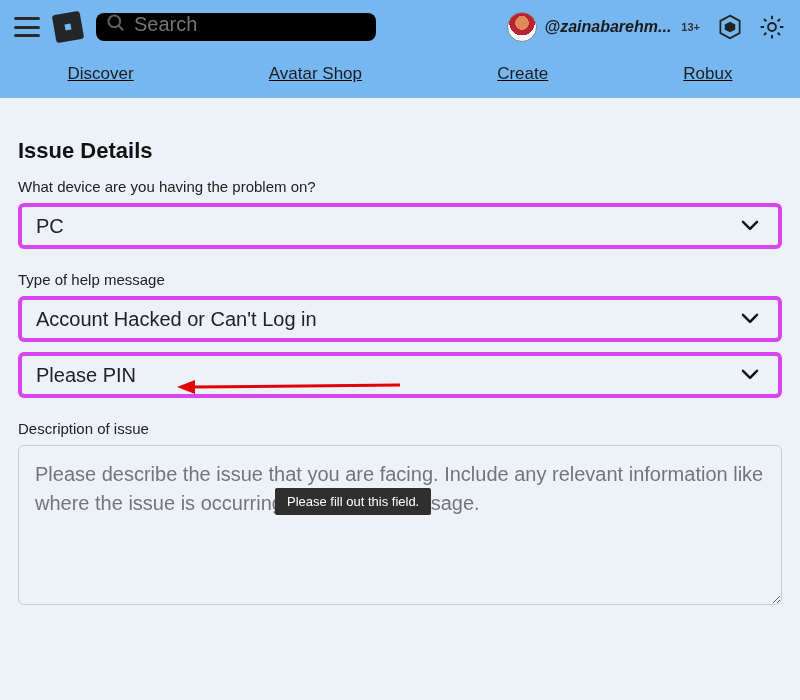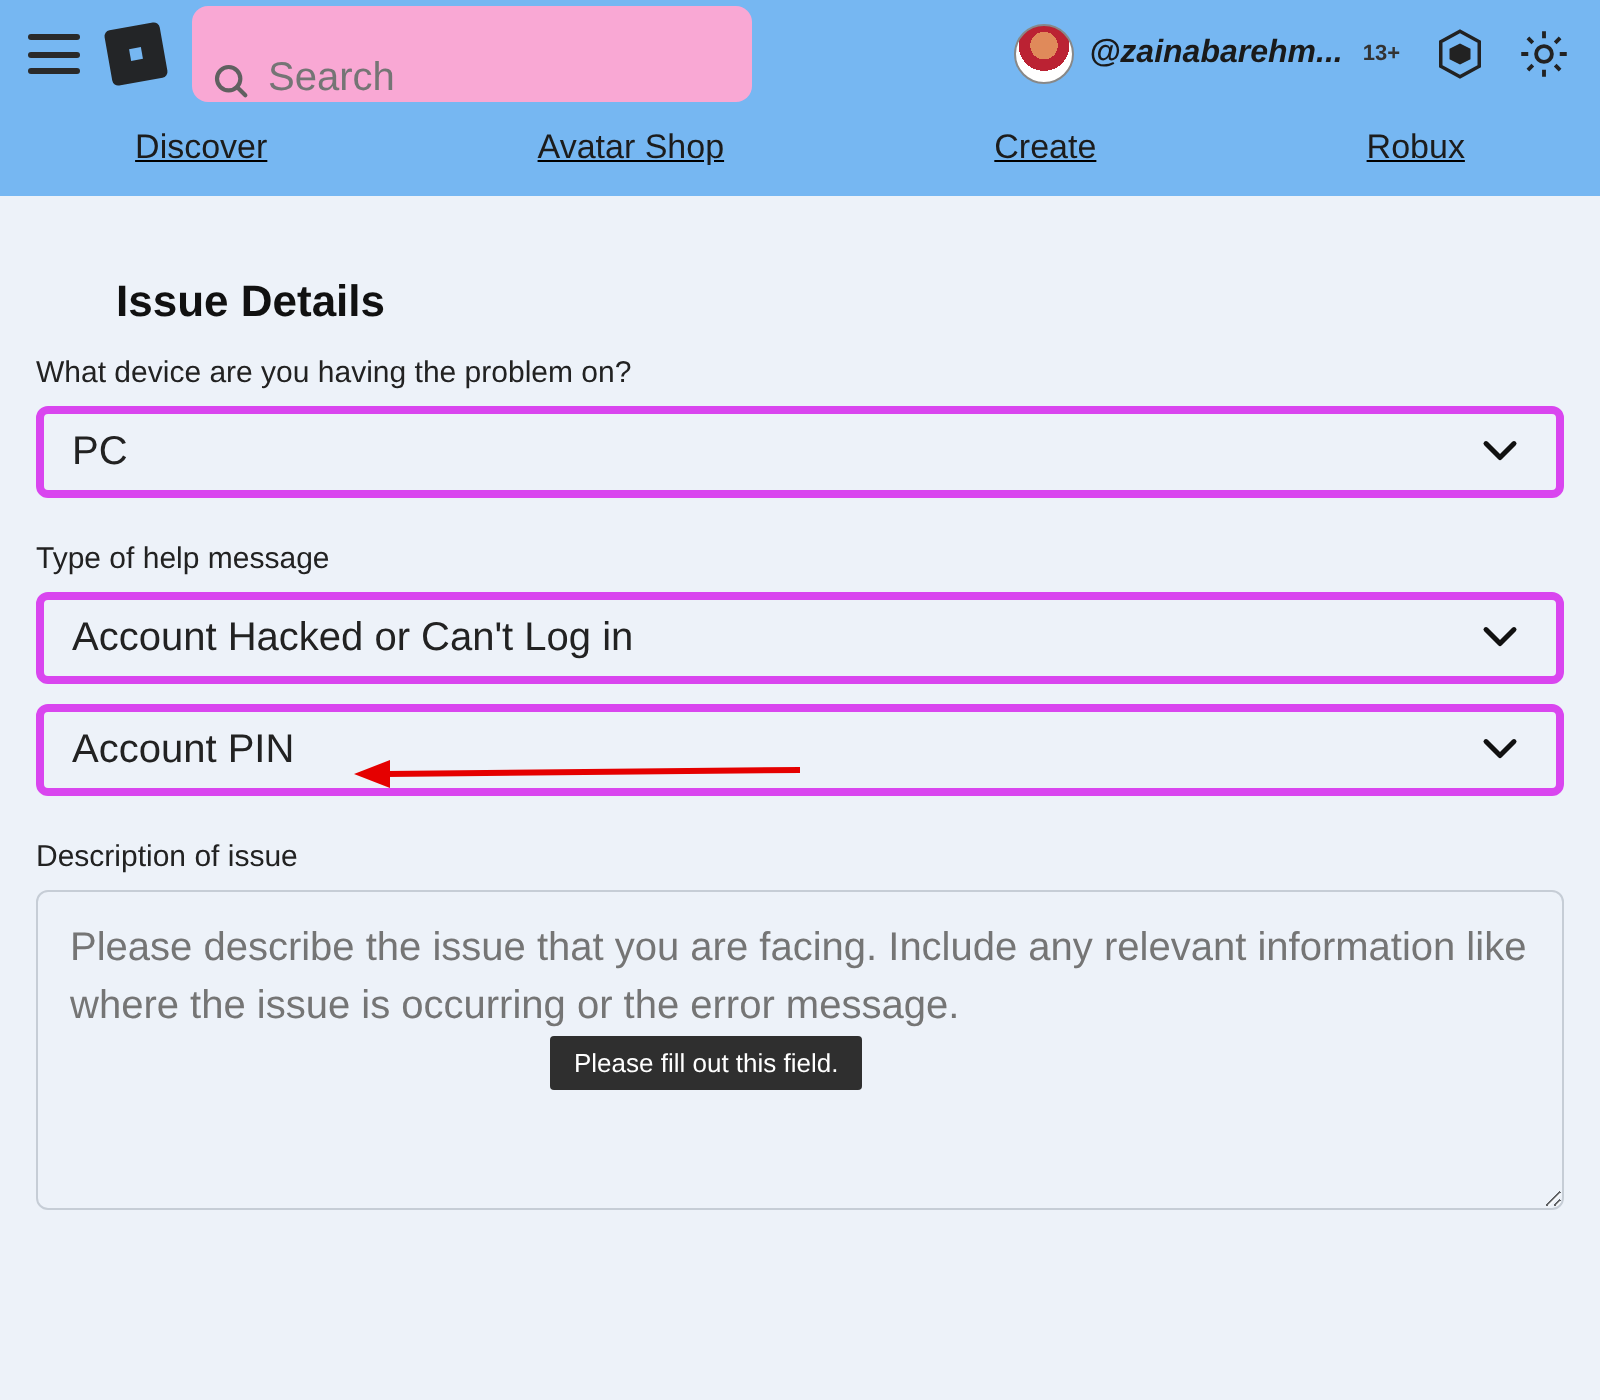--- a/index.html
+++ b/index.html
@@ -5,46 +5,46 @@
   * { box-sizing: border-box; margin: 0; padding: 0; font-family: -apple-system, BlinkMacSystemFont, "Segoe UI", Helvetica, Arial, sans-serif; }
   body { width: 800px; height: 700px; background: #edf2f9; overflow: hidden; position: relative; }
 
   
   .header { background: #76b7f2; width: 100%; }
   .header-top { display: flex; align-items: center; height: 54px; padding: 0 14px; gap: 14px; }
   .hamburger { width: 26px; height: 20px; display: flex; flex-direction: column; justify-content: space-between; cursor: pointer; }
   .hamburger span { display: block; height: 3px; background: #2a2a2a; border-radius: 2px; }
   .logo { width: 28px; height: 28px; background: #232527; transform: rotate(-10deg); border-radius: 3px; position: relative; }
   .logo::after { content:''; position:absolute; width:6px; height:6px; background:#76b7f2; top:11px; left:11px; }
-  .search-box { flex: 0 0 280px; display: flex; align-items: flex-end; background: #f9a8d4; border-radius: 8px; height: 48px; padding: 0 10px; gap: 8px; }
+  .search-box { flex: 0 0 280px; display: flex; align-items: flex-start; background: #000000; border-radius: 8px; height: 28px; padding: 0 10px; gap: 8px; }
   .search-box svg { flex: 0 0 auto; }
   .search-box input { border: none; background: transparent; outline: none; font-size: 20px; color: #666; width: 100%; }
   .spacer { flex: 1; }
   .user { display: flex; align-items: center; gap: 8px; }
   .avatar { width: 30px; height: 30px; border-radius: 50%; background: radial-gradient(circle at 50% 35%, #e08a5a 0 30%, #b23 30% 55%, #fff 55% 100%); border: 1px solid #888; }
   .username { font-size: 16px; font-weight: 600; color: #1a1a1a; font-style: italic; }
   .age-badge { font-size: 11px; font-weight: 600; color: #333; background: transparent; padding: 0 2px; }
   .hex-icon { width: 28px; height: 28px; }
   .gear-icon { width: 28px; height: 28px; }
 
   .nav-row { display: flex; justify-content: space-around; padding: 10px 0 14px 0; text-decoration: underline; }
   .nav-item { font-size: 17px; color: #1c1c1c; cursor: pointer; }
 
   
   .content { padding: 40px 18px 0 18px; }
-  .section-title { font-size: 22px; font-weight: 700; color: #111; margin-bottom: 14px; margin-left: 40px; }
+  .section-title { font-size: 22px; font-weight: 700; color: #111; margin-bottom: 14px; }
   .field-block { margin-bottom: 22px; }
   .field-label { font-size: 15px; color: #222; margin-bottom: 8px; }
   .select { position: relative; width: 100%; border: 4px solid #d946ef; border-radius: 6px; background: #edf2f9; height: 46px; display: flex; align-items: center; padding: 0 14px; cursor: pointer; margin-bottom: 10px; }
   .select-text { font-size: 20px; color: #222; }
   .chevron { position: absolute; right: 16px; top: 50%; transform: translateY(-55%); }
 
   .desc-box { width: 100%; height: 160px; border: 1px solid #c6cdd6; border-radius: 6px; background: #edf2f9; padding: 14px 16px; font-size: 20px; color: #99a2ad; resize: both; overflow: auto; line-height: 1.45; font-family: inherit; outline: none; }
 
-  .tooltip { position: absolute; left: 275px; top: 518px; background: #2f2f2f; color: #fff; font-size: 13px; padding: 6px 12px; border-radius: 2px; z-index: 5; }
+  .tooltip { position: absolute; left: 275px; top: 488px; background: #2f2f2f; color: #fff; font-size: 13px; padding: 6px 12px; border-radius: 2px; z-index: 5; }
 
   .arrow { position: absolute; left: 175px; top: 377px; z-index: 4; }
 </style>
 </head>
 <body>
 
 <div class="header">
   <div class="header-top">
     <div class="hamburger">
       <span></span>
@@ -97,21 +97,21 @@
 
   <div class="field-block">
     <div class="field-label">Type of help message</div>
     <div class="select">
       <span class="select-text">Account Hacked or Can't Log in</span>
       <svg class="chevron" width="24" height="24" viewBox="0 0 24 24" fill="none" stroke="#111" stroke-width="2.5" stroke-linecap="round" stroke-linejoin="round">
           <polyline points="5 9 12 16 19 9"></polyline>
         </svg>
     </div>
     <div class="select">
-      <span class="select-text">Account PIN</span>
+      <span class="select-text">Please PIN</span>
       <svg class="chevron" width="24" height="24" viewBox="0 0 24 24" fill="none" stroke="#111" stroke-width="2.5" stroke-linecap="round" stroke-linejoin="round">
           <polyline points="5 9 12 16 19 9"></polyline>
         </svg>
     </div>
   </div>
 
   <div class="field-block">
     <div class="field-label">Description of issue</div>
     <textarea class="desc-box" placeholder="Please describe the issue that you are facing. Include any relevant information like where the issue is occurring or the error message." style=""></textarea>
   </div>

